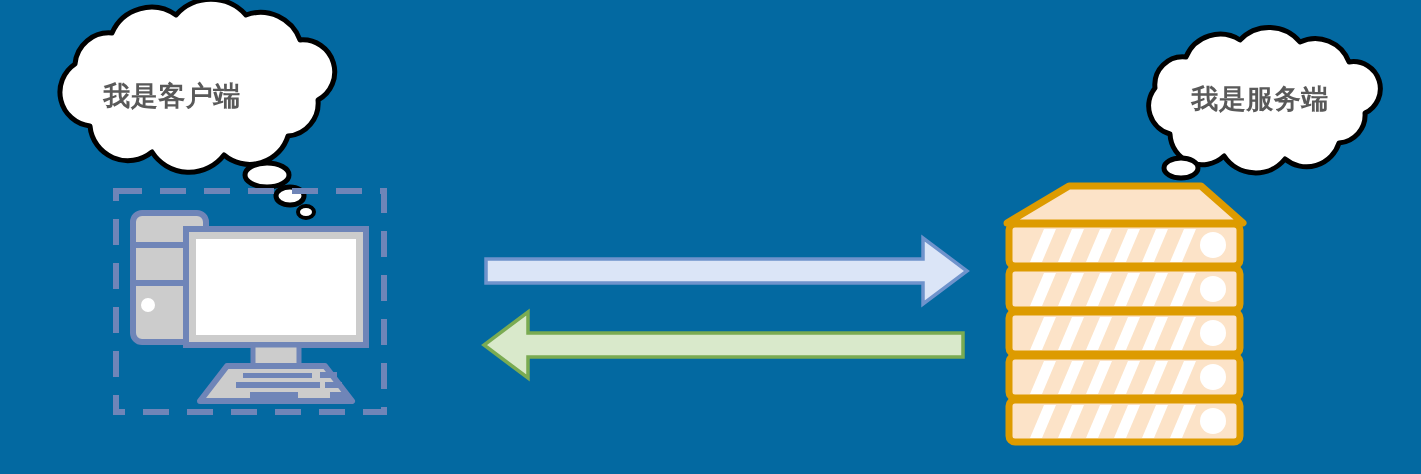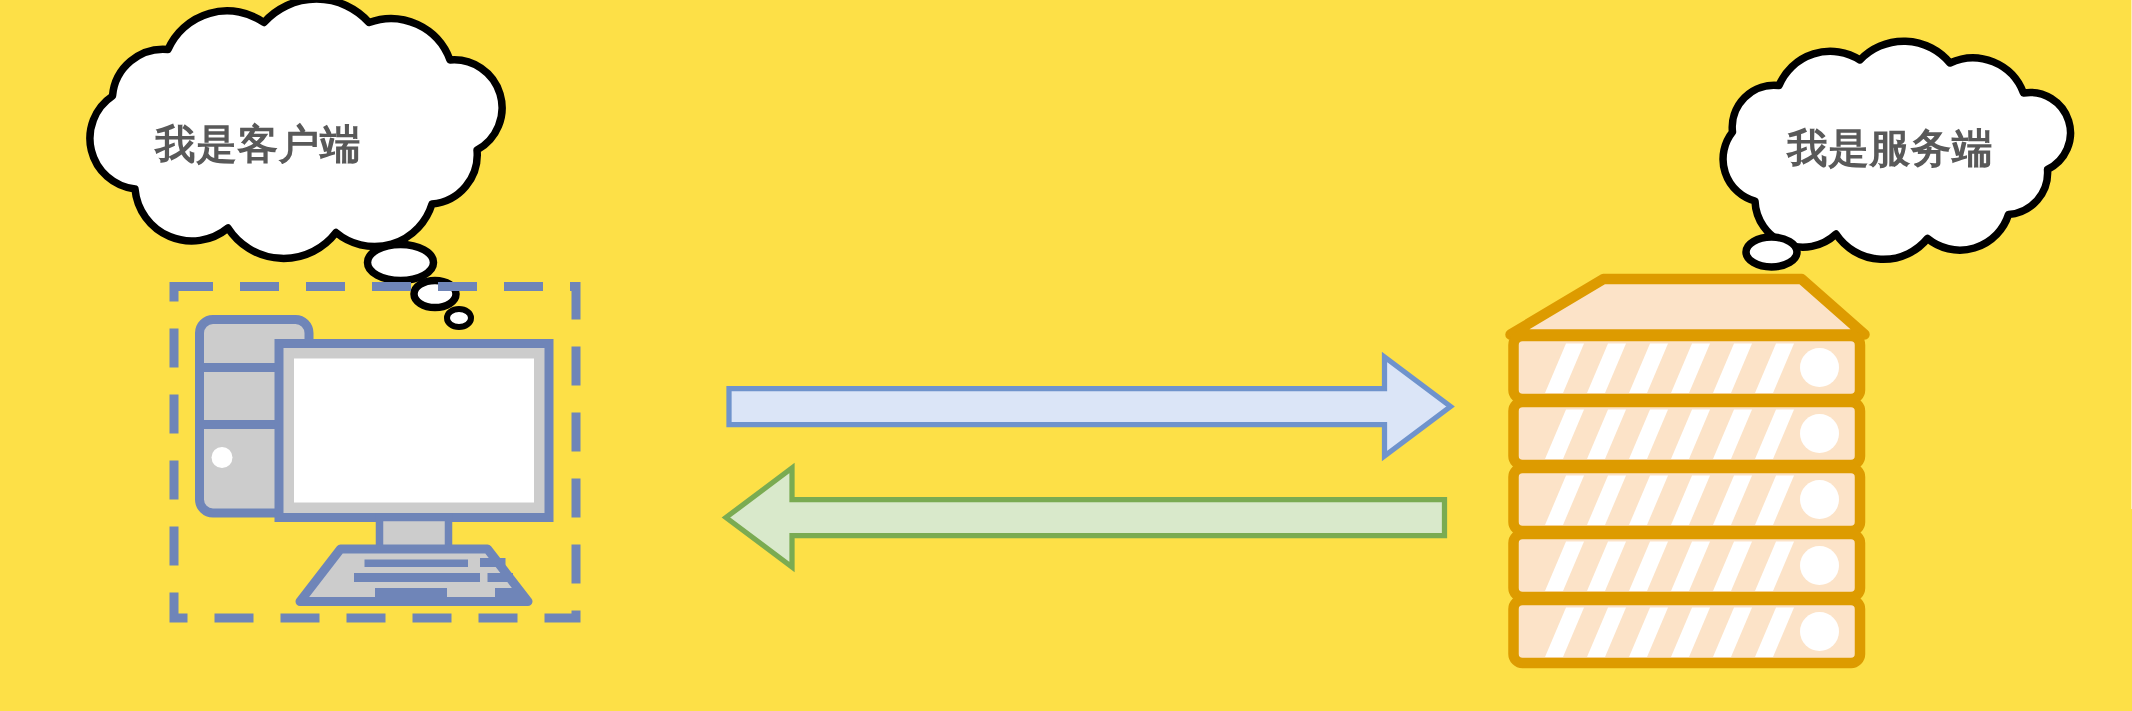--- a/index.html
+++ b/index.html
@@ -7,21 +7,21 @@
     padding: 0;
     background: #ffffff;
   }
   body {
     font-family: "Liberation Sans", "DejaVu Sans", sans-serif;
   }
   #stage {
     position: relative;
     width: 1421px;
     height: 474px;
-    background: #fde047;
+    background: #0369a1;
     overflow: hidden;
   }
   #stage svg.layer {
     position: absolute;
     left: 0;
     top: 0;
     width: 1421px;
     height: 474px;
   }
   .bubble-text {

